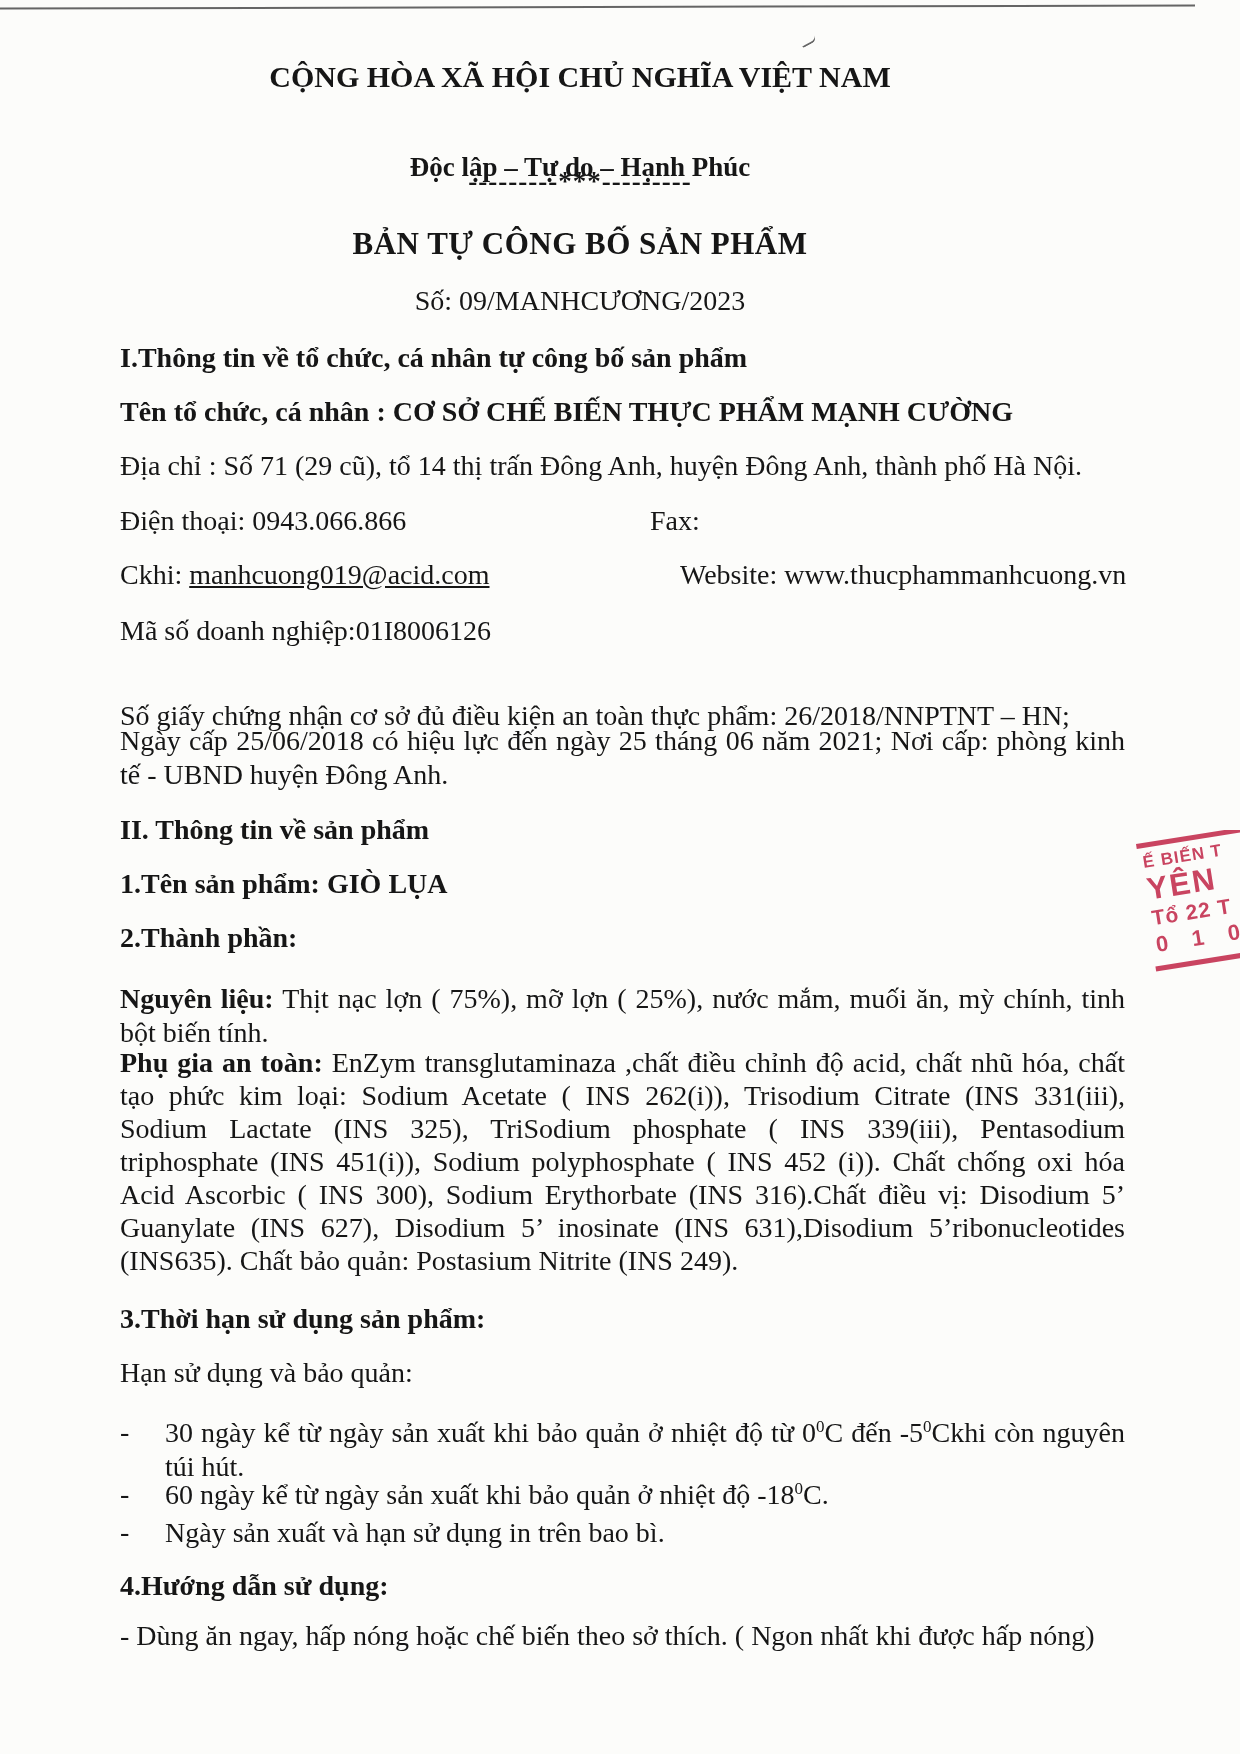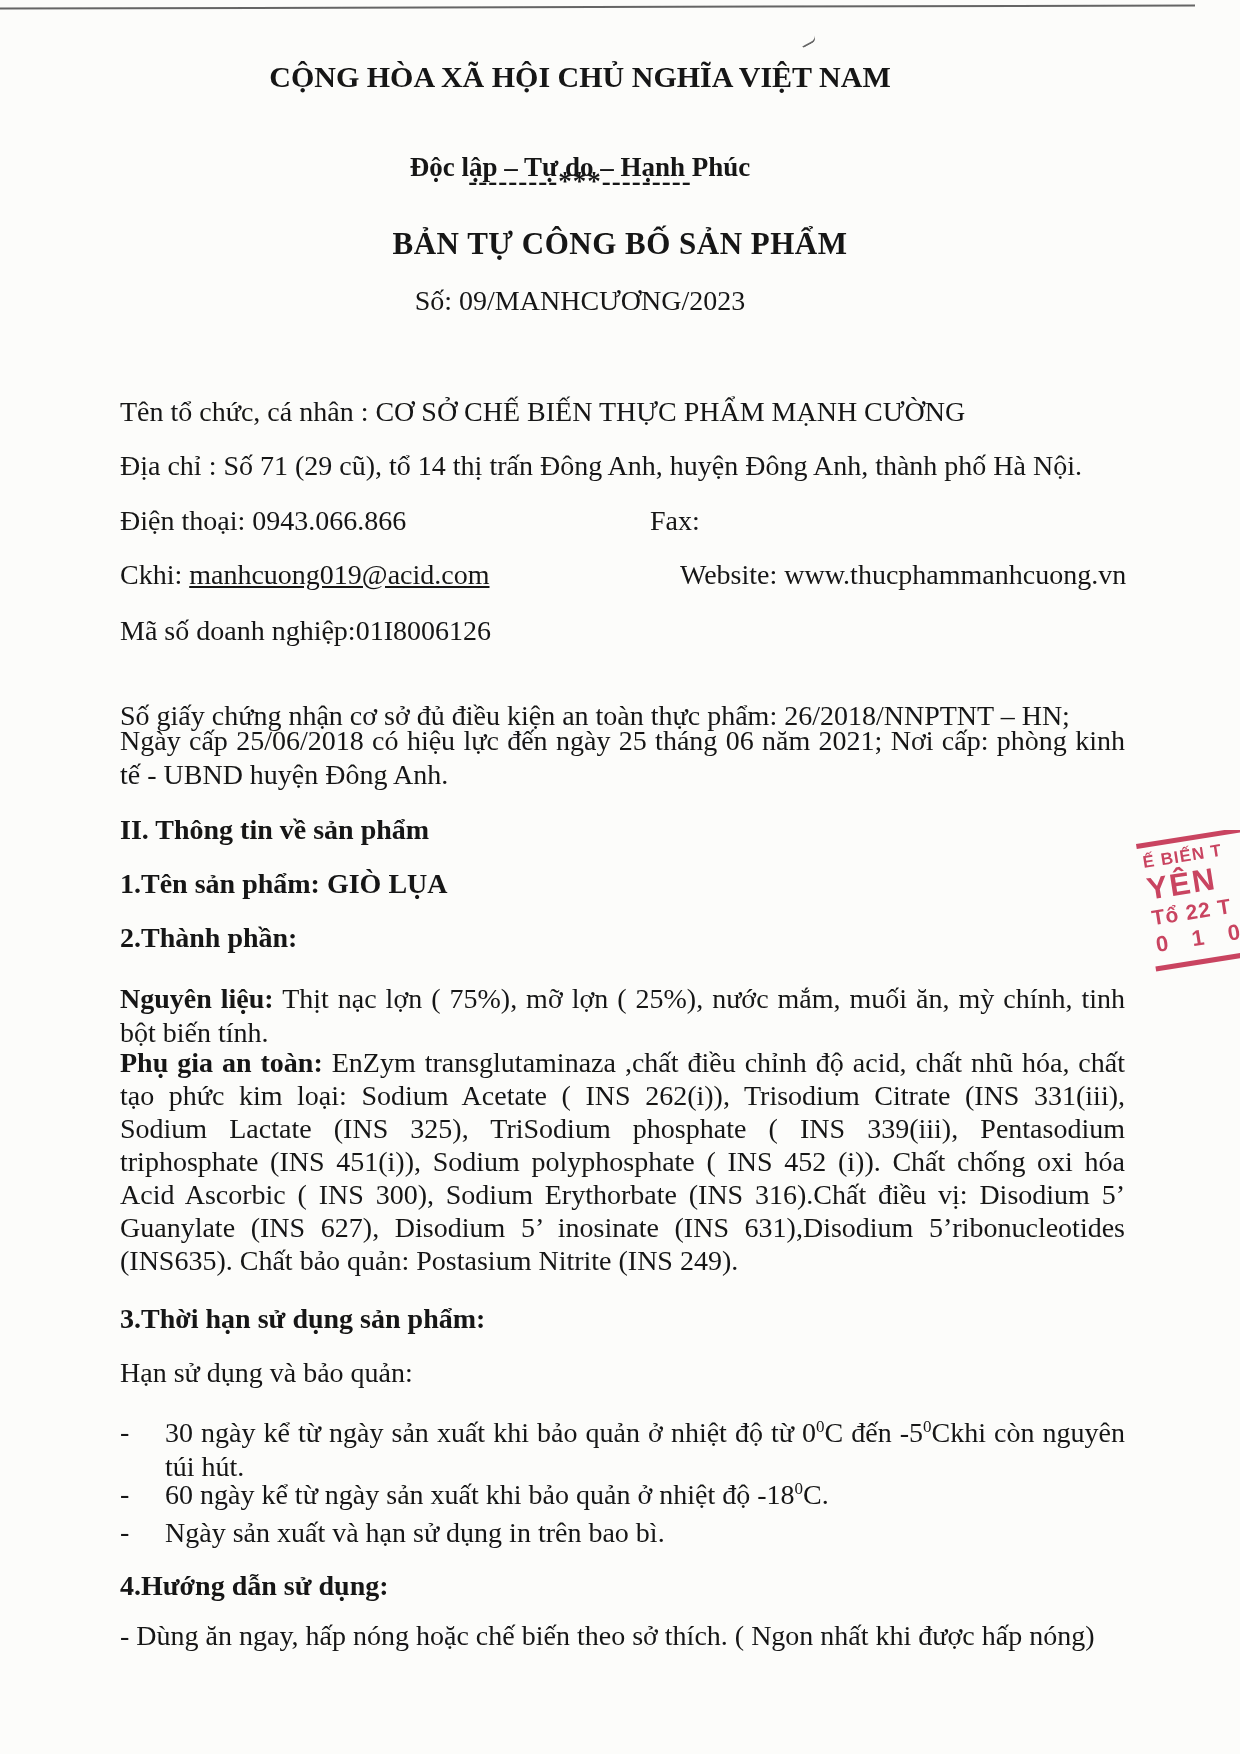--- a/index.html
+++ b/index.html
@@ -9,21 +9,21 @@
     width:1240px;height:1754px;
     margin:0 auto;
     background:#fcfcfa;
     font-family:"Liberation Serif", serif;
     color:#161616;
     overflow:hidden;
   }
   .center-block{position:absolute;left:0;width:1160px;text-align:center;}
   .lft{position:absolute;left:120px;}
   .b{font-weight:bold;}
-  .fs-title{font-size:31px;letter-spacing:.5px;padding-left:40px;}
+  .fs-title{font-size:31px;letter-spacing:.5px;}
   .fs-h{font-size:28px;}
   .body-line{font-size:28px;white-space:nowrap;}
   .para{font-size:28px;text-align:justify;line-height:34px;width:1005px;}
   .para-tight{line-height:33px;}
   sup{font-size:17px;vertical-align:super;line-height:0;}
   .row{position:absolute;left:120px;font-size:28px;white-space:nowrap;}
   .row .col2{position:absolute;white-space:nowrap;}
   .u{text-decoration:underline;}
   .bullet{display:flex;}
   .bullet .dash{width:45px;flex:0 0 45px;}
@@ -62,22 +62,23 @@
 
   <div class="scan-topline"></div>
   <div class="scan-mark"></div>
 
   <div class="center-block b" style="top:60px;font-size:30px;">CỘNG HÒA XÃ HỘI CHỦ NGHĨA VIỆT NAM</div>
   <div class="center-block b" style="top:117px;font-size:27px;margin-top:35px;">Độc lập – Tự do – Hạnh Phúc</div>
   <div class="center-block b" style="top:166px;font-size:27px;letter-spacing:1px;">---------***---------</div>
   <div class="center-block b fs-title" style="top:226px;">BẢN TỰ CÔNG BỐ SẢN PHẨM</div>
   <div class="center-block" style="top:285px;font-size:28px;">Số: 09/MANHCƯƠNG/2023</div>
 
+  <div class="lft b fs-h" style="top:342px;">I.Thông tin về tổ chức, cá nhân tự công bố sản phẩm</div>
 
-  <div class="lft body-line" style="top:396px;">
+  <div class="lft body-line" style="top:396px;font-weight:bold;">
     <span>Tên tổ chức, cá nhân : </span><span>CƠ SỞ CHẾ BIẾN THỰC PHẨM MẠNH CƯỜNG</span>
   </div>
 
   <div class="lft body-line" style="top:450px;">Địa chỉ : Số 71 (29 cũ), tổ 14 thị trấn Đông Anh, huyện Đông Anh, thành phố Hà Nội.</div>
 
   <div class="row" style="top:505px;">
     <span>Điện thoại: 0943.066.866</span>
     <span class="col2" style="left:530px;">Fax:</span>
   </div>
 

